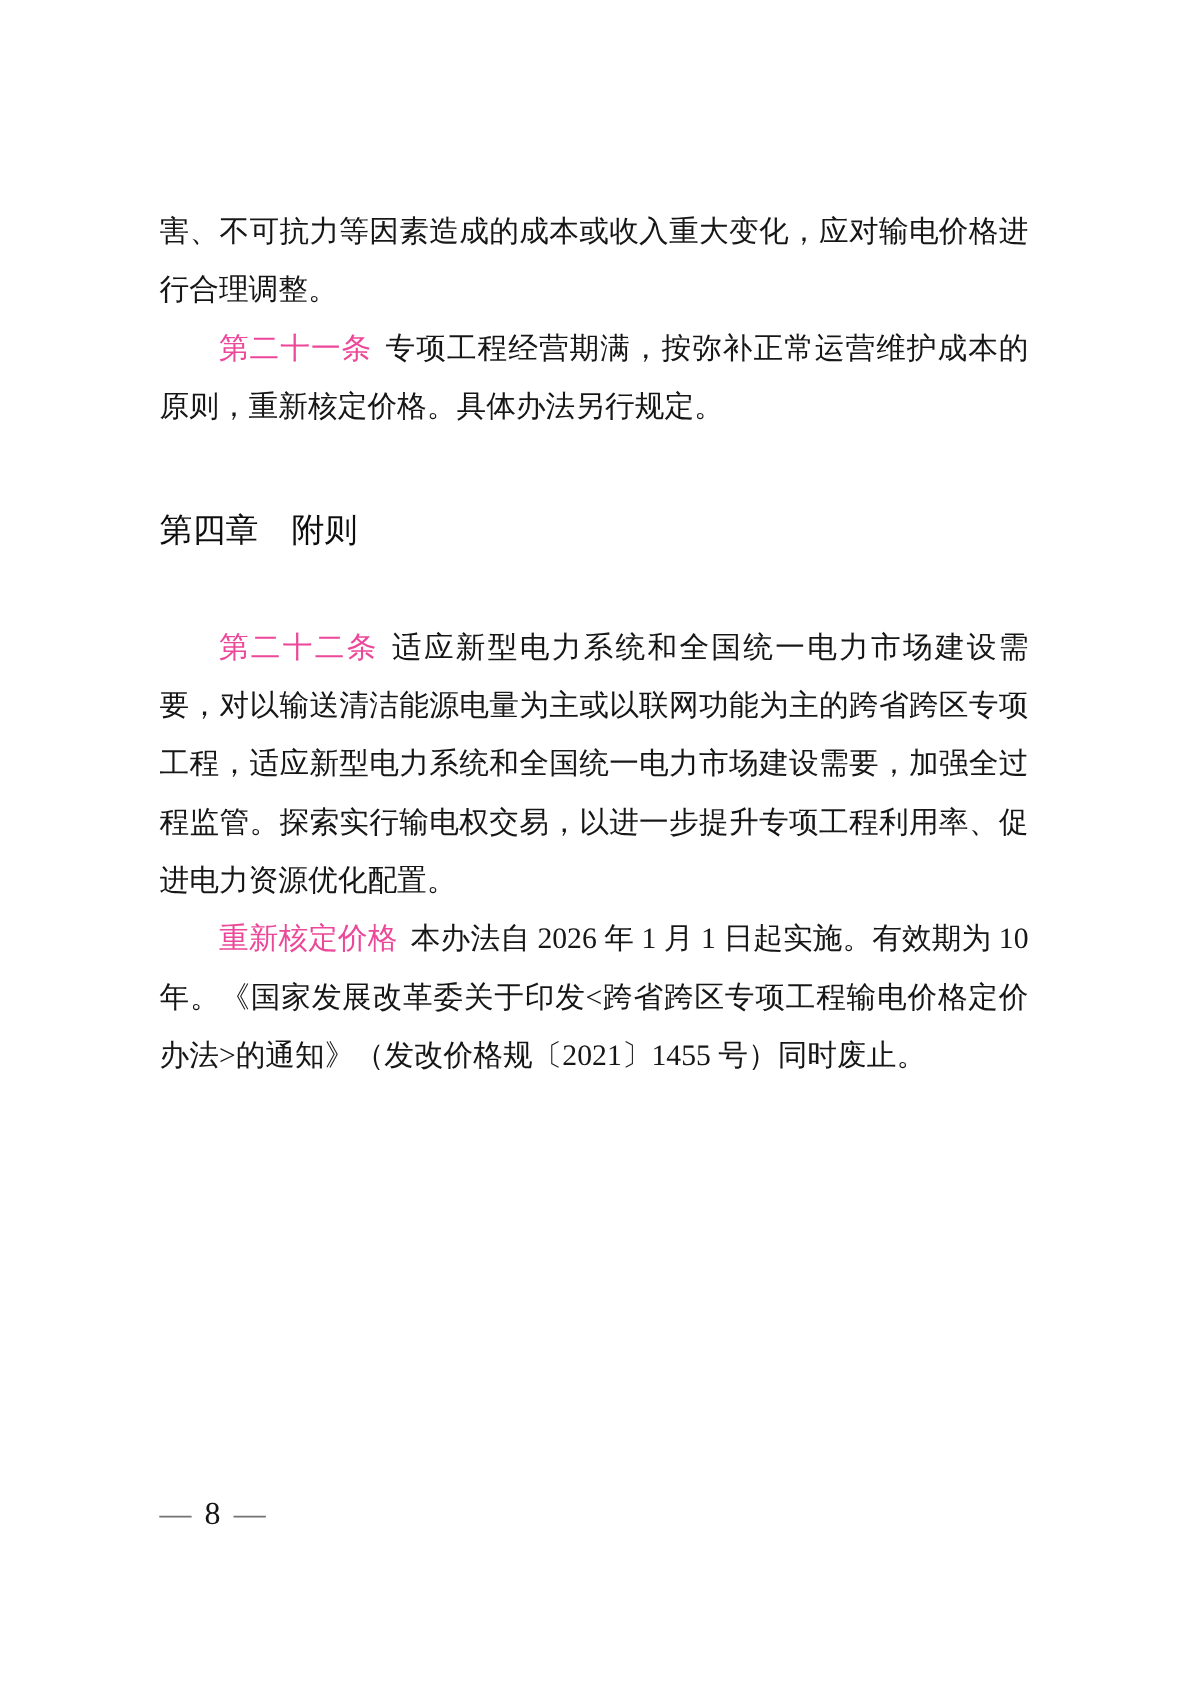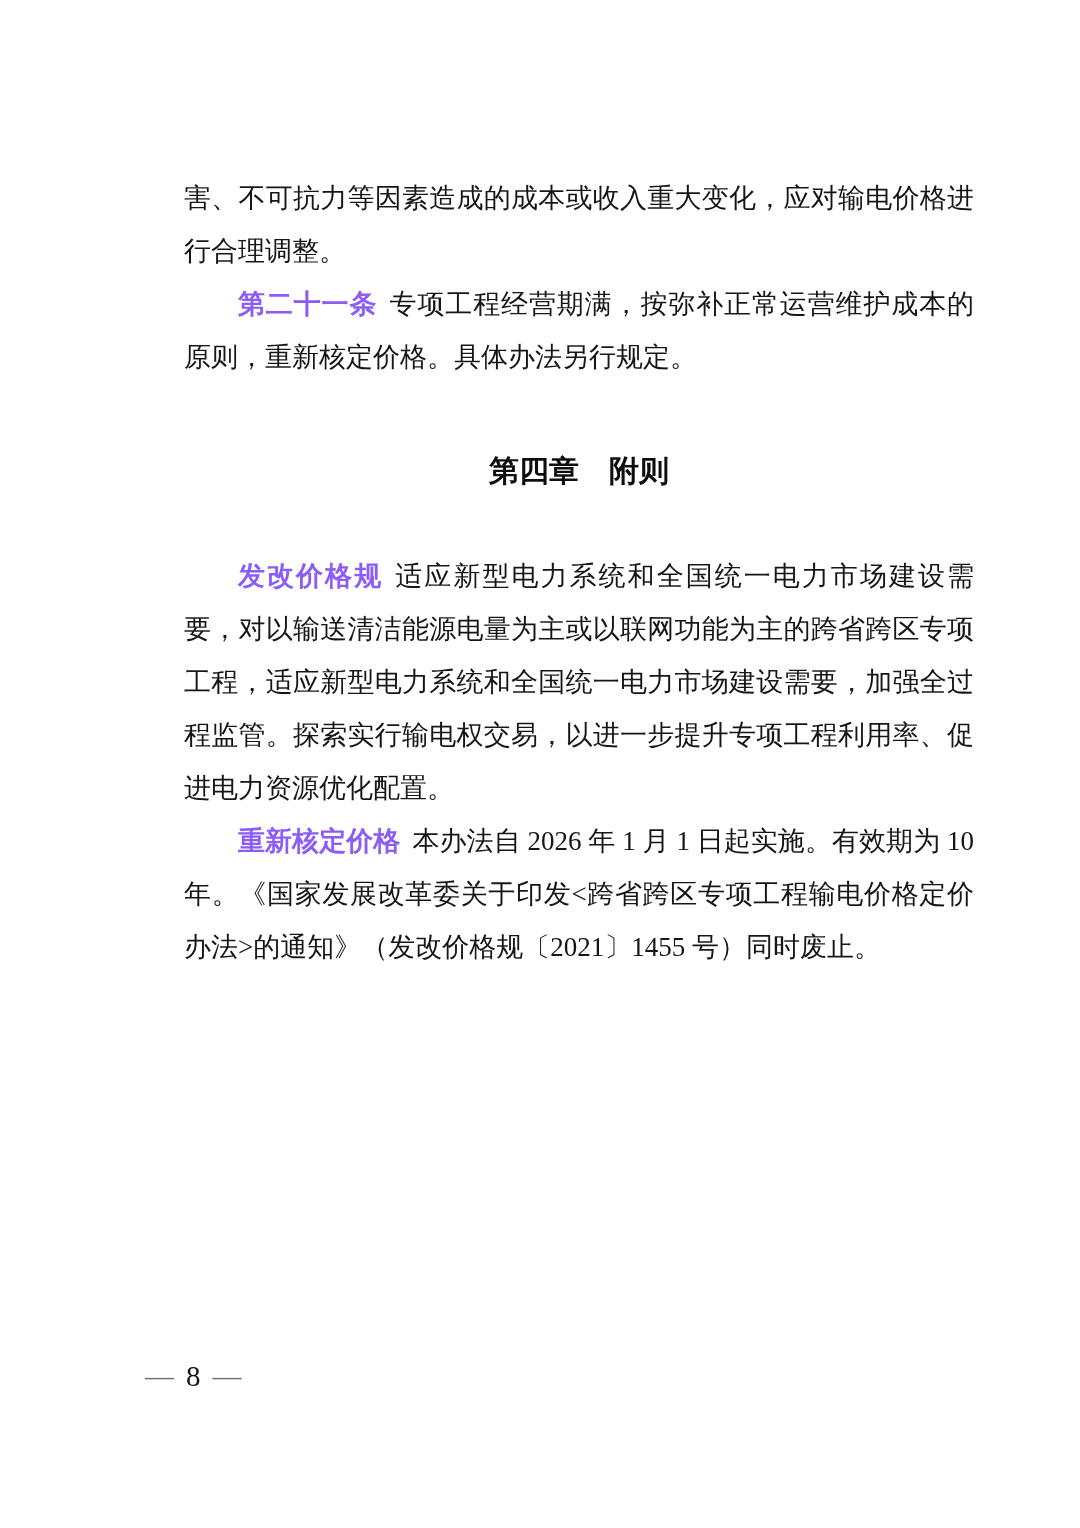--- a/index.html
+++ b/index.html
@@ -9,46 +9,44 @@
     position: relative;
     width: 1080px;
     height: 1528px;
     background: #ffffff;
     overflow: hidden;
   }
 
   .content {
     position: absolute;
     left: 145px;
-    top: 172px;
+    top: 184px;
     width: 790px;
     font-family: "Liberation Serif", "DejaVu Serif", serif;
     font-size: 27px;
     line-height: 53px;
     color: #161616;
     text-align: justify;
-    margin-left: 39px;
   }
 
   .para { margin: 0; }
 
   .indent { text-indent: 2em; }
 
   .article-label {
-    font-weight: 700;
+    font-weight: 400;
     margin-right: 0.45em;
-    color: #8b5cf6;
+    color: #ec4899;
   }
 
   .chapter {
     margin: 60px 0 53px 0;
-    text-align: center;
     text-indent: 0;
     font-family: "Liberation Sans", "DejaVu Sans", sans-serif;
-    font-weight: 700;
+    font-weight: 400;
     font-size: 30px;
     line-height: 53px;
     color: #0e0e0e;
   }
 
   .footer {
     position: absolute;
     left: 145px;
     top: 1358px;
     font-family: "Liberation Serif", "DejaVu Serif", serif;
@@ -77,21 +75,21 @@
 
     <p class="para">害、不可抗力等因素造成的成本或收入重大变化，应对输电价格进行合理调整。</p>
 
     <p class="para indent">
       <span class="article-label">第二十一条</span><span>专项工程经营期满，按弥补正常运营维护成本的原则，重新核定价格。具体办法另行规定。</span>
     </p>
 
     <h2 class="chapter">第四章　附则</h2>
 
     <p class="para indent">
-      <span class="article-label">发改价格规</span><span>适应新型电力系统和全国统一电力市场建设需要，对以输送清洁能源电量为主或以联网功能为主的跨省跨区专项工程，适应新型电力系统和全国统一电力市场建设需要，加强全过程监管。探索实行输电权交易，以进一步提升专项工程利用率、促进电力资源优化配置。</span>
+      <span class="article-label">第二十二条</span><span>适应新型电力系统和全国统一电力市场建设需要，对以输送清洁能源电量为主或以联网功能为主的跨省跨区专项工程，适应新型电力系统和全国统一电力市场建设需要，加强全过程监管。探索实行输电权交易，以进一步提升专项工程利用率、促进电力资源优化配置。</span>
     </p>
 
 
     <p class="para indent">
       <span class="article-label">重新核定价格</span><span>本办法自 2026 年 1 月 1 日起实施。有效期为 10 年。《国家发展改革委关于印发&lt;跨省跨区专项工程输电价格定价办法&gt;的通知》（发改价格规〔2021〕1455 号）同时废止。</span>
     </p>
 
   </main>
 
   <footer class="footer">

